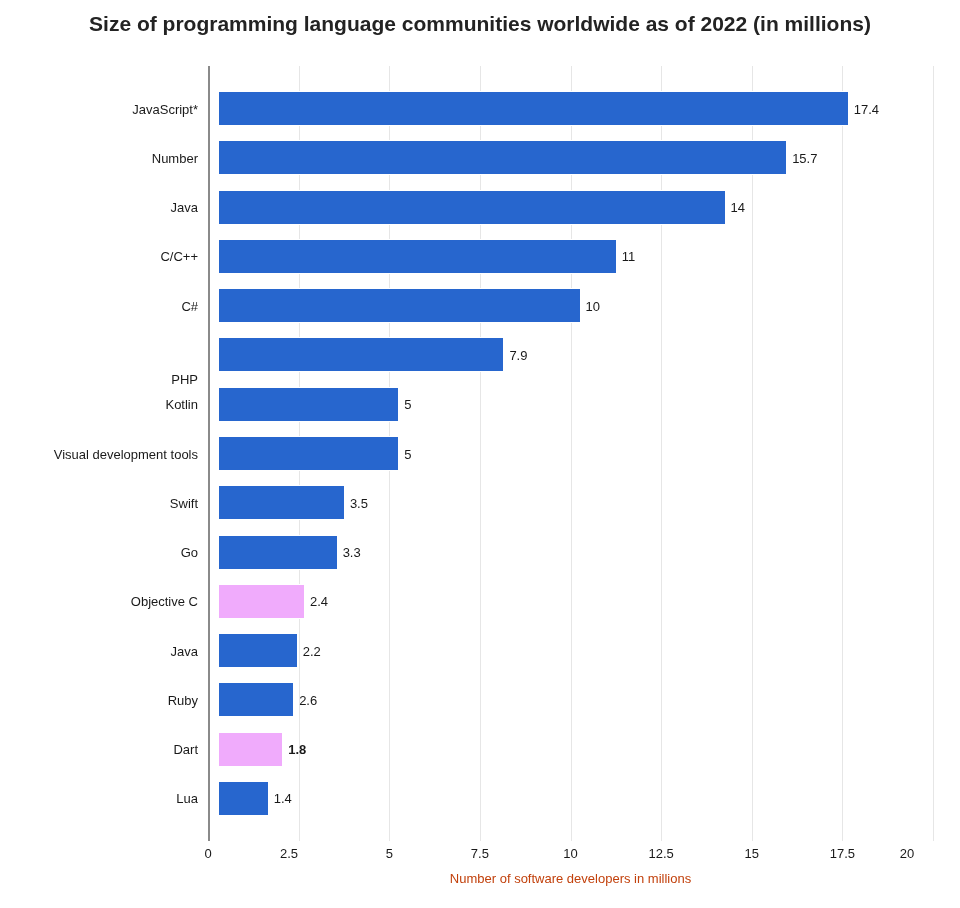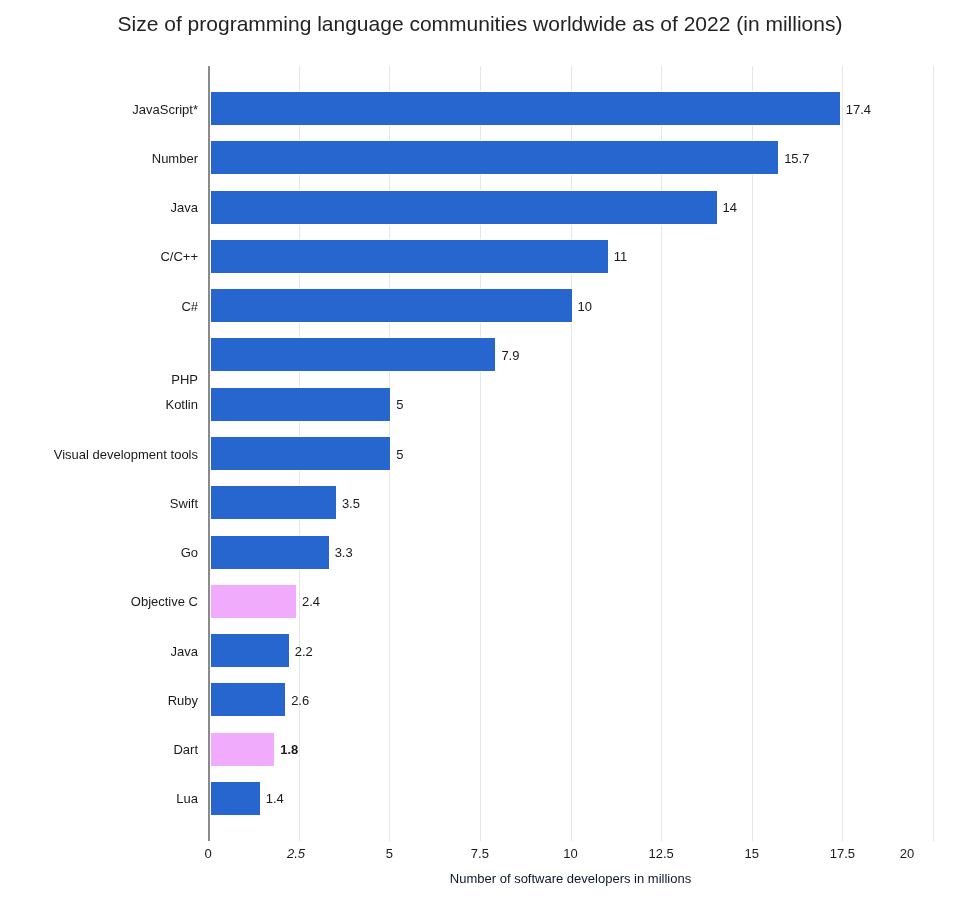--- a/index.html
+++ b/index.html
@@ -6,21 +6,21 @@
   body {
     font-family: Arial, Helvetica, sans-serif;
     background: #fff;
     width: 960px;
     height: 908px;
     padding: 12px 0 0 0;
   }
   .title {
     text-align: center;
     font-size: 21px;
-    font-weight: normal;
+    font-weight: bold;
     color: #232323;
     margin-bottom: 30px;
     padding: 0 20px;
   }
   .chart-area {
     position: relative;
     width: 960px;
     height: 810px;
   }
   .plot {
@@ -44,21 +44,21 @@
   .y-axis {
     position: absolute;
     left: 0;
     top: 0;
     bottom: 0;
     width: 2px;
     background: #8a8a8a;
   }
   .bars {
     position: absolute;
-    left: 0;
+    left: 8px;
     top: 0;
     width: 100%;
     height: 100%;
     text-align: right;
   }
   .bar-row {
     position: absolute;
     height: 35px;
     left: 0;
   }
@@ -110,21 +110,21 @@
     transform: translateX(-50%);
     top: 0;
   }
   .x-label {
     position: absolute;
     left: 208px;
     top: 805px;
     width: 725px;
     text-align: center;
     font-size: 13px;
-    color: #0f172a;
+    color: #c2410c;
   }
 </style>
 </head>
 <body>
 
 <div class="title">Size of programming language communities worldwide as of 2022 (in millions)</div>
 
 <div class="chart-area">
   <div class="cat-labels" id="cat-labels">
       <div class="cat-item" style="top: 42.6333px;">JavaScript*</div>
@@ -229,21 +229,21 @@
         </div>
         <div class="bar-row" style="top: 714.867px; height: 35px;">
           <div class="bar" style="width: 50.75px; background: rgb(39, 102, 206);">
             <span class="bar-label">1.4</span>
           </div>
         </div>
       </div>
   </div>
   <div class="x-ticks" id="x-ticks">
       <div class="x-tick" style="left: 0px;">0</div>
-      <div class="x-tick" style="left: 88px; font-style: italic;">2.5</div>
+      <div class="x-tick" style="left: 81px;">2.5</div>
       <div class="x-tick" style="left: 181.25px;">5</div>
       <div class="x-tick" style="left: 271.875px;">7.5</div>
       <div class="x-tick" style="left: 362.5px;">10</div>
       <div class="x-tick" style="left: 453.125px;">12.5</div>
       <div class="x-tick" style="left: 543.75px;">15</div>
       <div class="x-tick" style="left: 634.375px;">17.5</div>
       <div class="x-tick" style="left: 699px;">20</div>
     </div>
   <div class="x-label">Number of software developers in millions</div>
 </div>

